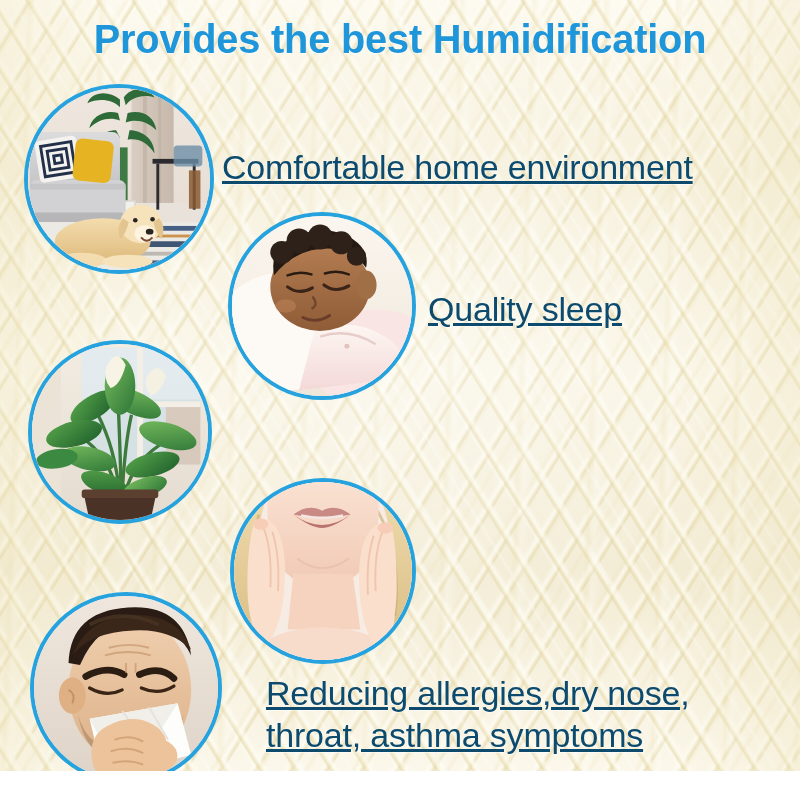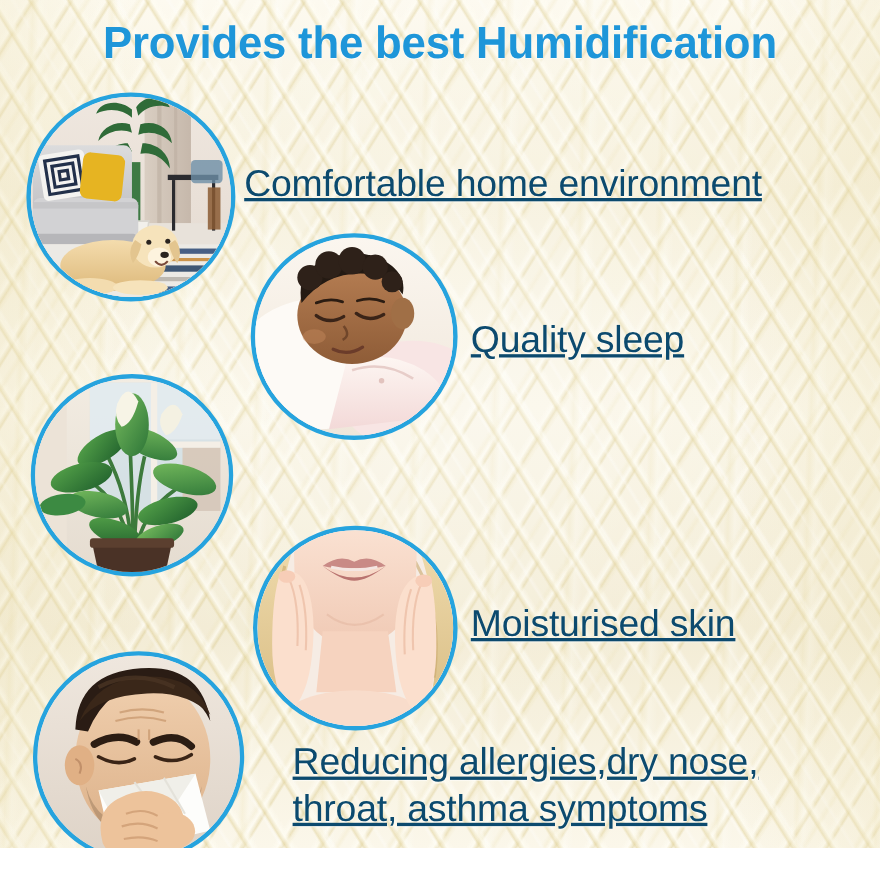--- a/index.html
+++ b/index.html
@@ -423,17 +423,16 @@
       <g stroke="#cf9f76" stroke-width="2" fill="none" opacity=".85">
         <path d="M84 150 q16 -6 30 2"></path>
         <path d="M80 162 q18 -6 34 2"></path>
         <path d="M82 174 q18 -4 32 2"></path>
       </g>
     </svg>
   </div>
 
   <div class="label" id="label-0">Comfortable home environment</div>
   <div class="label" id="label-1">Quality sleep</div>
-  <div class="label" id="label-3">Moisturised skin</div>
   <div class="label" id="label-4">Reducing allergies,dry nose,
 throat, asthma symptoms</div>
 
 </div>
 
 </body></html>

